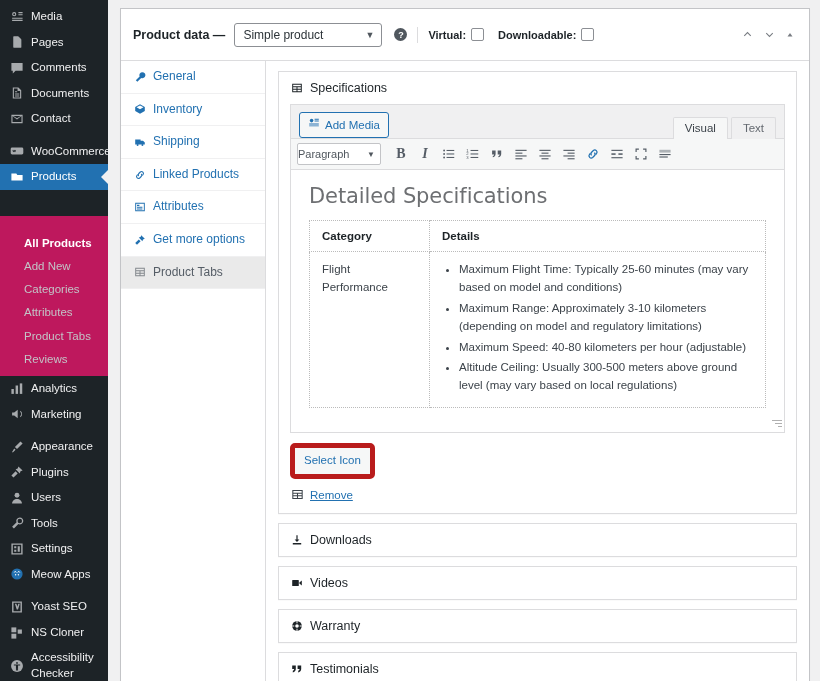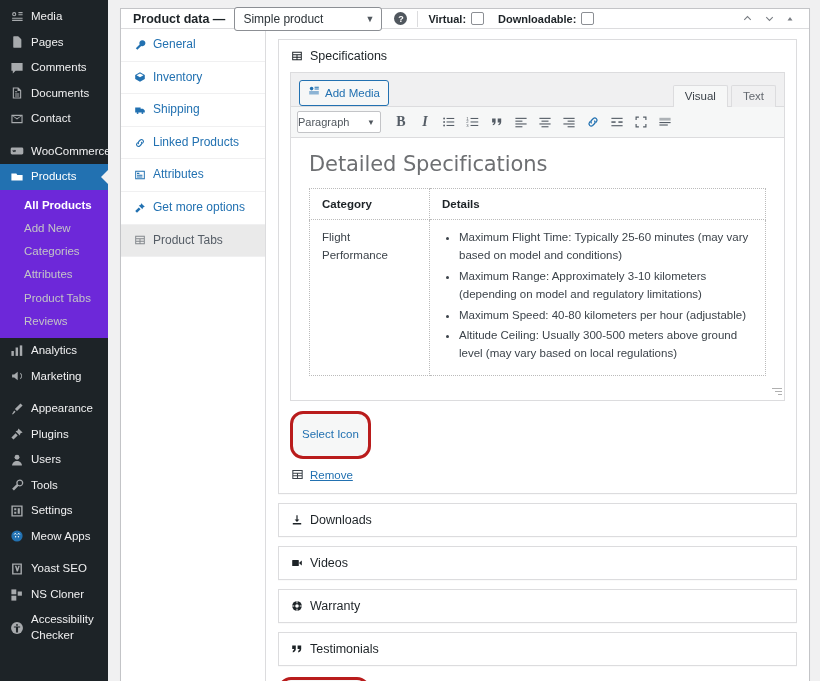--- a/index.html
+++ b/index.html
@@ -52,21 +52,21 @@
   .menu-item.current::after {
     content: "";
     position: absolute;
     right: -1px; top: 50%;
     transform: translateY(-50%);
     border-style: solid;
     border-width: 8px 8px 8px 0;
     border-color: transparent #f0f0f1 transparent transparent;
   }
   .menu-gap { height: 7px; }
-  .submenu { background: #6d28d9; padding: 4px 0 5px 0; }
+  .submenu { background: #be185d; padding: 16px 0 5px 0; margin-top: 26px; }
   .submenu .sub-item {
     padding: 3px 0 3px 24px;
     font-size: 11.5px;
     color: #c3c4c7;
     cursor: pointer;
     line-height: 1.5;
   }
   .submenu .sub-item.current { color: #fff; font-weight: bold; }
   .menu-label { white-space: normal; }
 
@@ -83,21 +83,21 @@
     background: #fff;
     border: 1px solid #c3c4c7;
     box-shadow: 0 1px 1px rgba(0,0,0,.04);
   }
 
   
   .pd-header {
     display: flex;
     align-items: center;
     padding: 0 8px 0 12px;
-    height: 20px;
+    height: 52px;
     border-bottom: 1px solid #dcdcde;
     background: #fff;
   }
   .pd-title {
     font-weight: bold;
     font-size: 12.5px;
     color: #1d2327;
     white-space: nowrap;
   }
   .pd-select {
@@ -355,26 +355,26 @@
   }
   .resize-grip i {
     display: block;
     border-bottom: 1px solid #b0b0b0;
     margin: 2px 0 0 auto;
   }
 
   .below-editor { padding-top: 10px; }
   .btn-secondary {
     display: inline-block;
-    border: 3px solid #b91c1c;
+    border: 5px solid #b91c1c;
     background: #f6f7f7;
     color: #2271b1;
     font-size: 11.5px;
-    border-radius: 13px;
-    padding: 11px 9px;
+    border-radius: 5px;
+    padding: 3px 9px;
     cursor: pointer;
     line-height: 1.7;
   }
   .remove-row {
     display: flex;
     align-items: center;
     gap: 6px;
     margin-top: 9px;
   }
   .remove-row .ricon {

